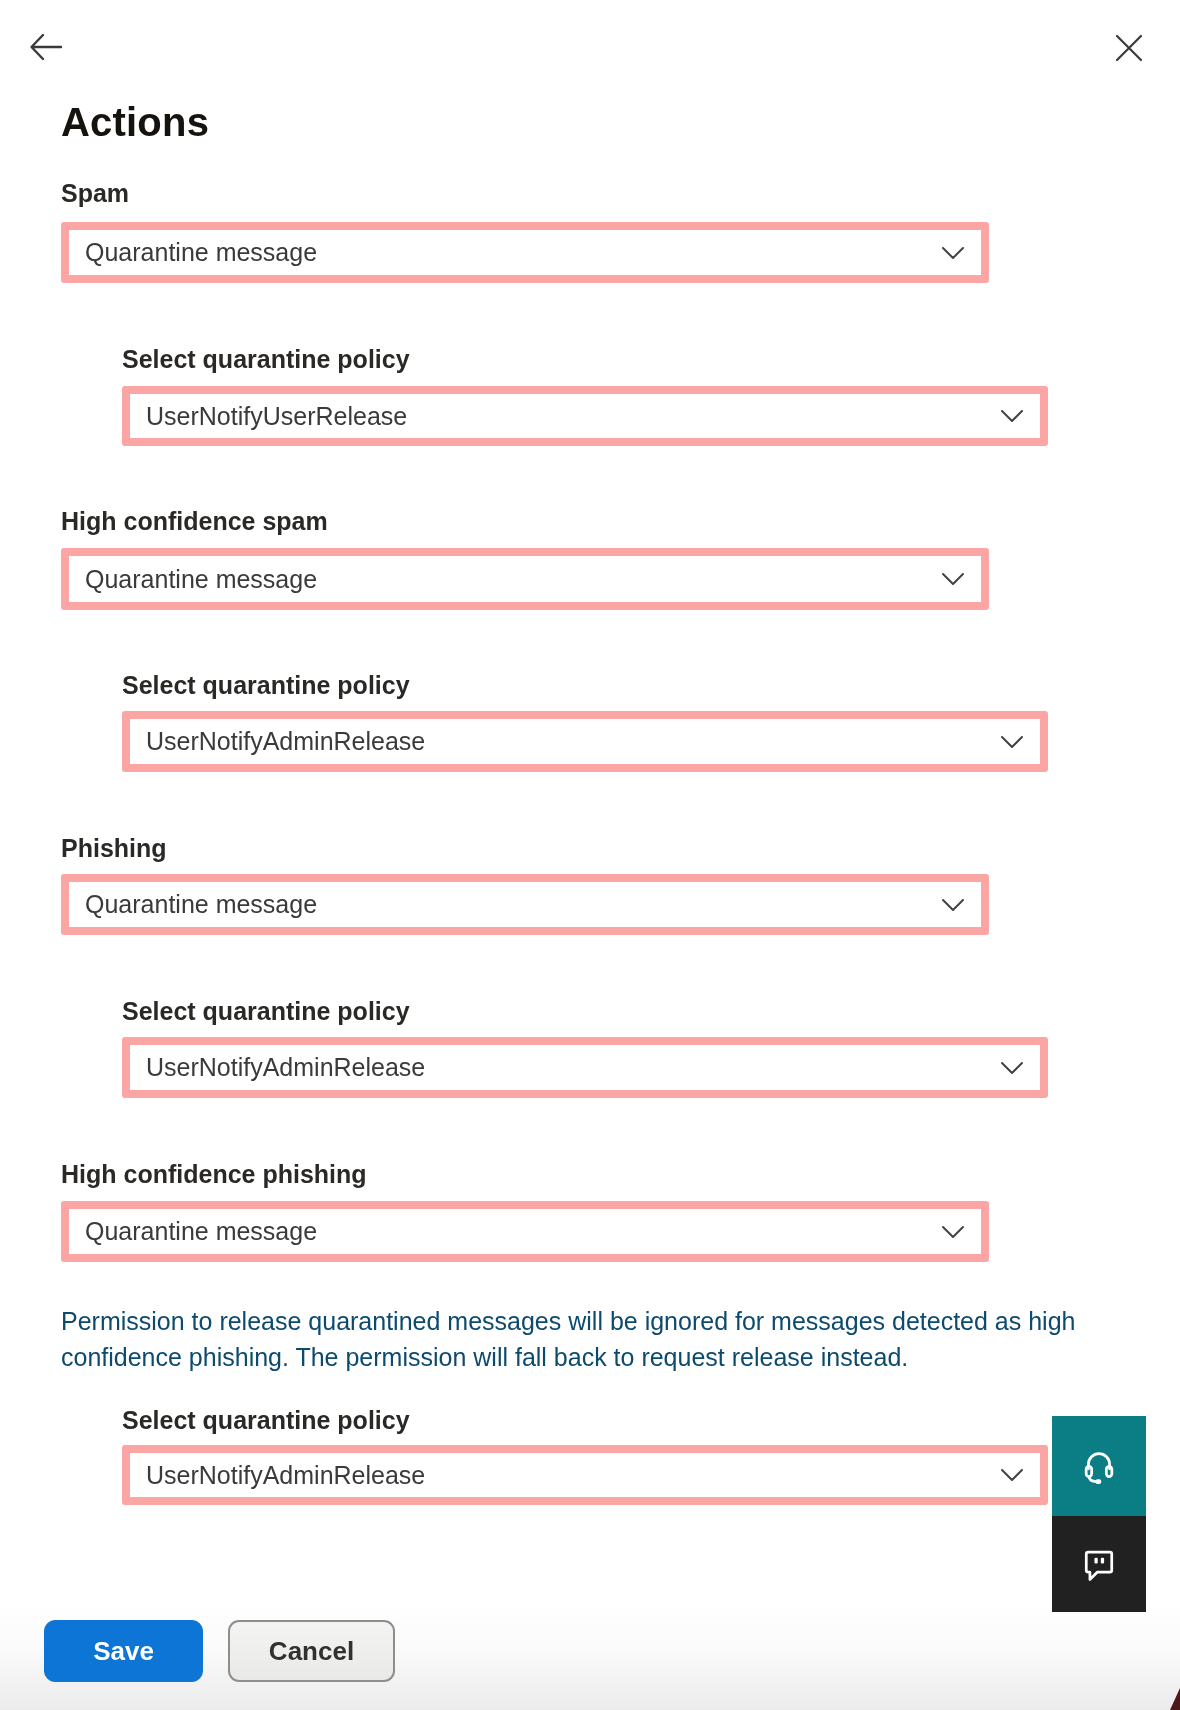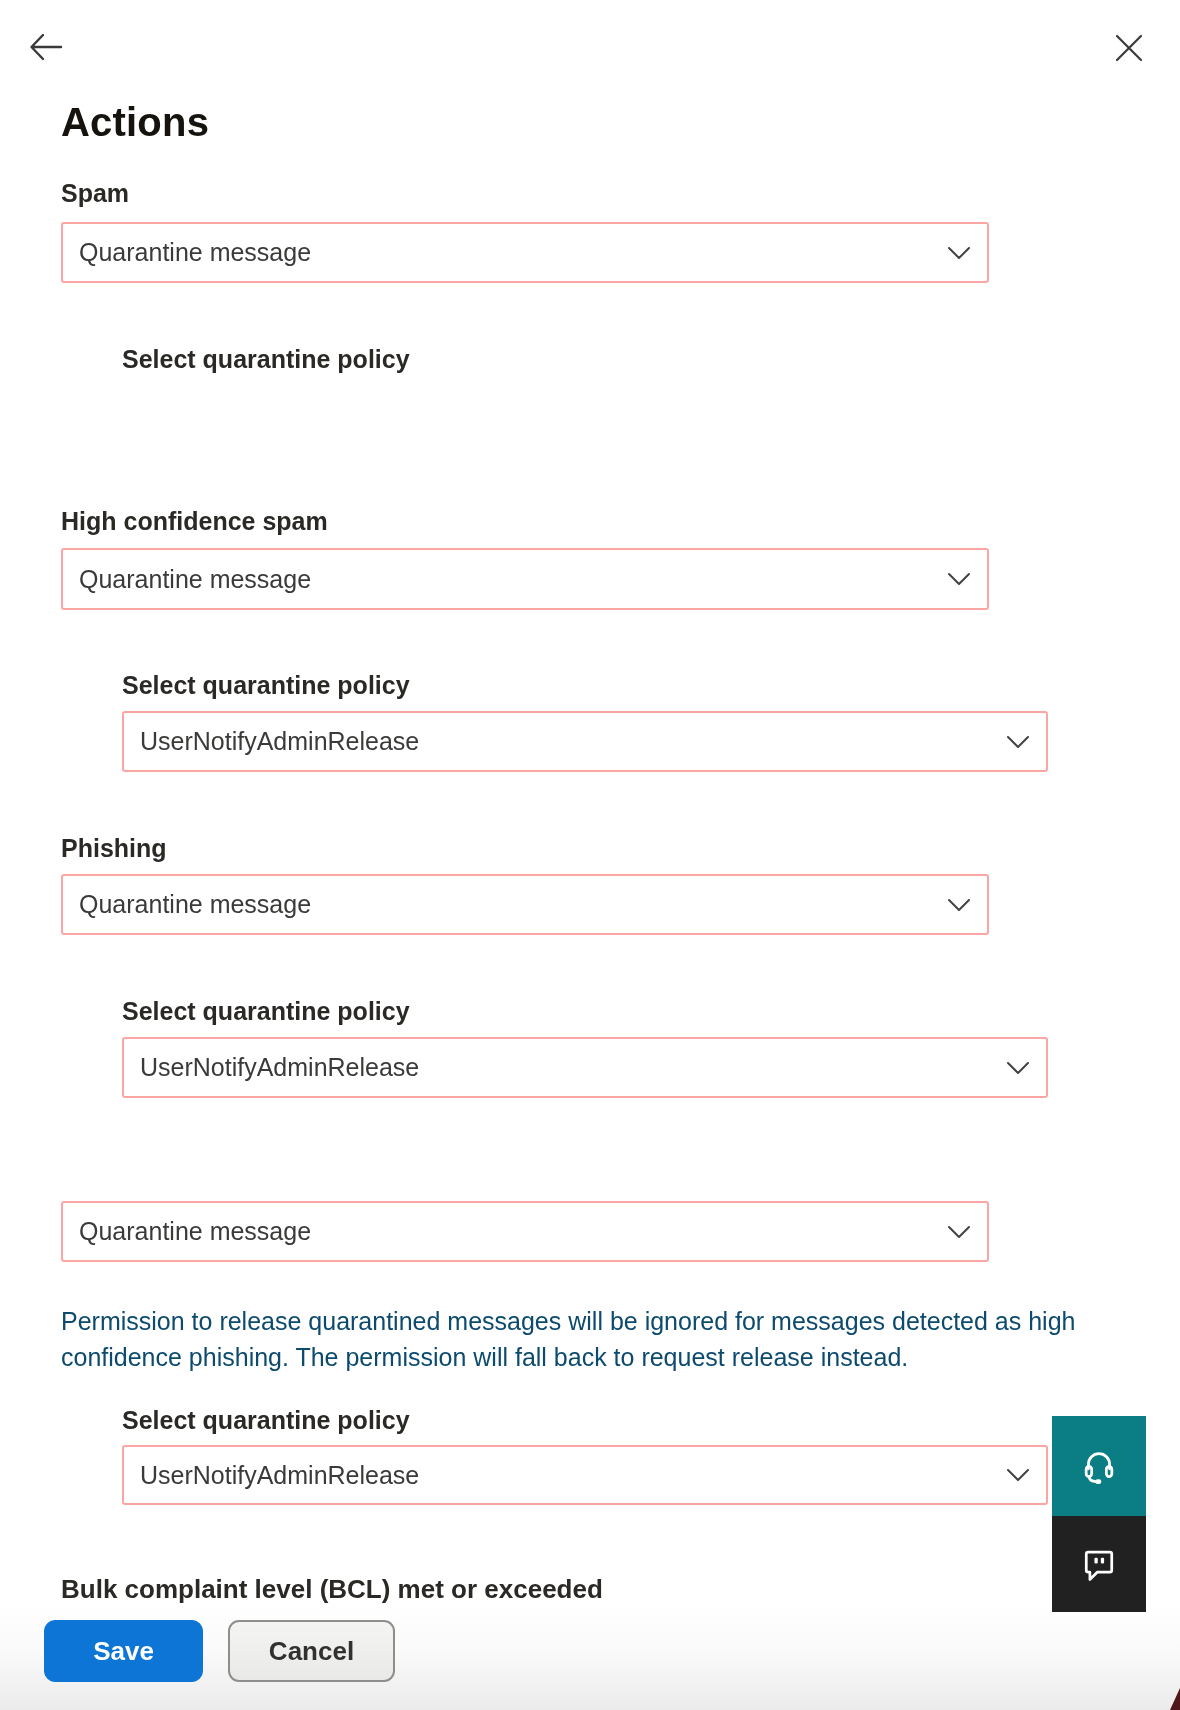--- a/index.html
+++ b/index.html
@@ -18,21 +18,21 @@
   .page-title {
     position: absolute; left: 61px; top: 100px;
     font-size: 40px; font-weight: 700; color: #16130f; letter-spacing: 0.2px;
   }
   .field-label {
     position: absolute; font-size: 25px; font-weight: 700; color: #2b2926;
     line-height: 34px; white-space: nowrap;
   }
   .dropdown {
     position: absolute; background: #ffffff;
-    border: 2px solid #fca5a5; border-radius: 3px;
+    border: 8px solid #fca5a5; border-radius: 3px;
     display: flex; align-items: center; cursor: pointer;
   }
   .dd-value {
     padding-left: 16px; font-size: 25px; color: #3b3a39; white-space: nowrap;
     flex: 1 1 auto;
   }
   .dd-chevron { position: absolute; right: 16px; top: 50%; transform: translateY(-50%); }
   .note {
     position: absolute; left: 61px; top: 1303px; width: 1078px;
     font-size: 25px; line-height: 36px; color: #0c4a6e;
@@ -94,20 +94,26 @@
 
   <div class="field-label" style="left:61px; top:176px">Spam</div>
   <div class="dropdown" style="left:61px; top:222px; width:928px; height:61px">
     <span class="dd-value">Quarantine message</span>
     <svg class="dd-chevron" width="24" height="13" viewBox="0 0 24 13" fill="none">
       <path d="M2 1.5 L12 11.5 L22 1.5" stroke="#434242" stroke-width="2" stroke-linecap="round" stroke-linejoin="round"></path>
     </svg>
   </div>
 
   <div class="field-label" style="left:122px; top:342px">Select quarantine policy</div>
+  <div class="dropdown" style="left:122px; top:386px; width:926px; height:60px">
+    <span class="dd-value">UserNotifyUserRelease</span>
+    <svg class="dd-chevron" width="24" height="13" viewBox="0 0 24 13" fill="none">
+      <path d="M2 1.5 L12 11.5 L22 1.5" stroke="#434242" stroke-width="2" stroke-linecap="round" stroke-linejoin="round"></path>
+    </svg>
+  </div>
 
   <div class="field-label" style="left:61px; top:504px">High confidence spam</div>
   <div class="dropdown" style="left:61px; top:548px; width:928px; height:62px">
     <span class="dd-value">Quarantine message</span>
     <svg class="dd-chevron" width="24" height="13" viewBox="0 0 24 13" fill="none">
       <path d="M2 1.5 L12 11.5 L22 1.5" stroke="#434242" stroke-width="2" stroke-linecap="round" stroke-linejoin="round"></path>
     </svg>
   </div>
 
   <div class="field-label" style="left:122px; top:668px">Select quarantine policy</div>
@@ -127,40 +133,38 @@
   </div>
 
   <div class="field-label" style="left:122px; top:994px">Select quarantine policy</div>
   <div class="dropdown" style="left:122px; top:1037px; width:926px; height:61px">
     <span class="dd-value">UserNotifyAdminRelease</span>
     <svg class="dd-chevron" width="24" height="13" viewBox="0 0 24 13" fill="none">
       <path d="M2 1.5 L12 11.5 L22 1.5" stroke="#434242" stroke-width="2" stroke-linecap="round" stroke-linejoin="round"></path>
     </svg>
   </div>
 
+  <div class="field-label" style="left:61px; top:1157px">High confidence phishing</div>
   <div class="dropdown" style="left:61px; top:1201px; width:928px; height:61px">
     <span class="dd-value">Quarantine message</span>
     <svg class="dd-chevron" width="24" height="13" viewBox="0 0 24 13" fill="none">
       <path d="M2 1.5 L12 11.5 L22 1.5" stroke="#434242" stroke-width="2" stroke-linecap="round" stroke-linejoin="round"></path>
     </svg>
   </div>
 
   <div class="note">Permission to release quarantined messages will be ignored for messages detected as high confidence phishing. The permission will fall back to request release instead.</div>
 
   <div class="field-label" style="left:122px; top:1403px">Select quarantine policy</div>
   <div class="dropdown" style="left:122px; top:1445px; width:926px; height:60px">
     <span class="dd-value">UserNotifyAdminRelease</span>
     <svg class="dd-chevron" width="24" height="13" viewBox="0 0 24 13" fill="none">
       <path d="M2 1.5 L12 11.5 L22 1.5" stroke="#434242" stroke-width="2" stroke-linecap="round" stroke-linejoin="round"></path>
     </svg>
   </div>
 
-  <div class="clipped-heading">
-    <span>Bulk complaint level (BCL) met or exceeded</span>
-  </div>
 
   <div class="footer">
     <button class="btn" id="save-btn">Save</button>
     <button class="btn" id="cancel-btn">Cancel</button>
   </div>
 
   <button class="side-widget" id="support-widget">
     <svg width="44" height="44" viewBox="0 0 48 48" fill="none">
       <path d="M12.5 27 v-5 a11.5 11.5 0 0 1 23 0 v5" stroke="#ffffff" stroke-width="3" stroke-linecap="round"></path>
       <rect x="10" y="24.5" width="6" height="11" rx="3" stroke="#ffffff" stroke-width="3"></rect>

